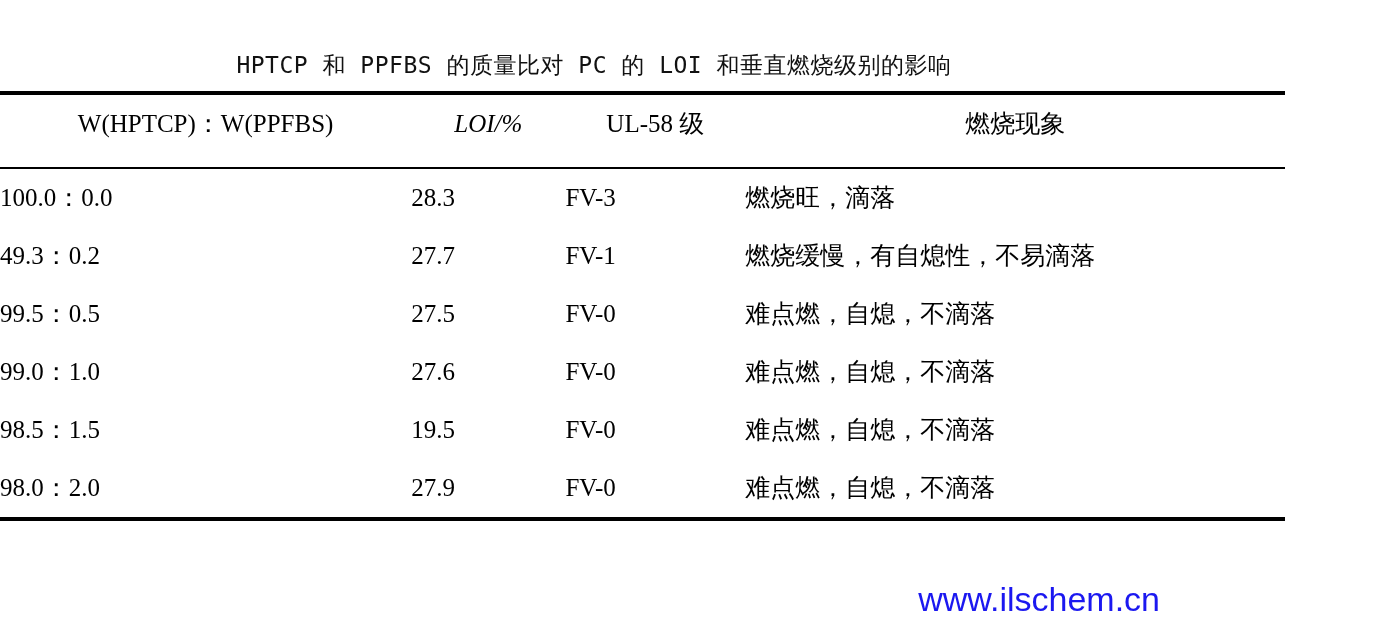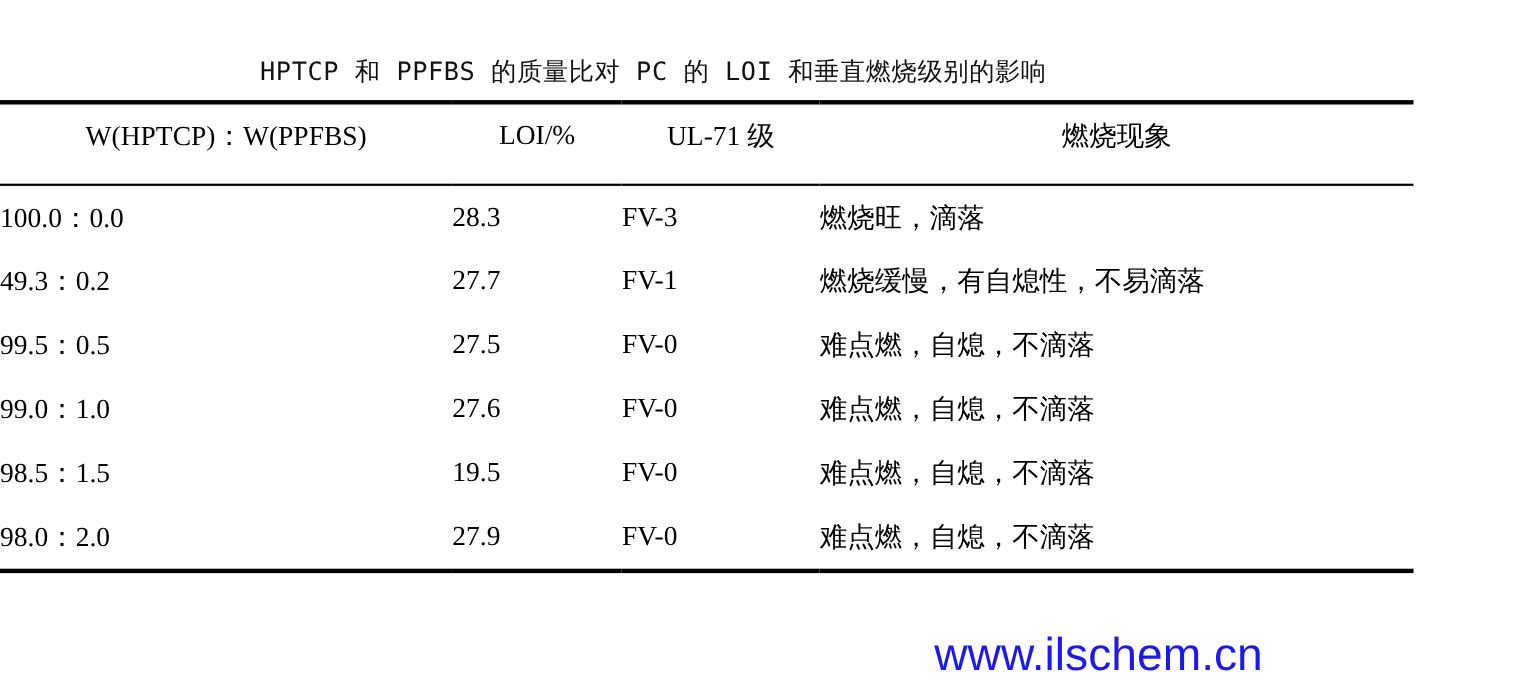--- a/index.html
+++ b/index.html
@@ -55,50 +55,50 @@
   .rule-bottom {
     border-bottom: 4px solid #000;
   }
   table.data-table tbody td {
     padding: 12px 0 13px 0;
     text-align: left;
     font-size: 25px;
     white-space: nowrap;
   }
   .col-ratio { width: 32%; }
-  .col-loi   { width: 12%; }
+  .col-loi   { width: 12%; font-style: italic; }
   .col-ul    { width: 14%; }
   .col-phen  { width: 42%; }
   .cjk {
     font-family: "DejaVu Sans", sans-serif;
   }
   .watermark {
     position: absolute;
-    right: 40px;
+    right: 28px;
     bottom: 8px;
     color: #1b18f0;
     font-family: "Liberation Sans", sans-serif;
-    font-size: 42px;
+    font-size: 34px;
     letter-spacing: 0px;
   }
 </style>
 </head>
 <body>
 
 <div class="page">
 
   <div class="table-title">HPTCP 和 PPFBS 的质量比对 PC 的 LOI 和垂直燃烧级别的影响</div>
 
   <div class="table-wrap">
     <table class="data-table">
       <thead>
         <tr class="rule-top rule-mid">
           <th class="col-ratio">W(HPTCP)：W(PPFBS)</th>
           <th class="col-loi">LOI/%</th>
-          <th class="col-ul">UL-71 级</th>
+          <th class="col-ul">UL-58 级</th>
           <th class="col-phen cjk">燃烧现象</th>
         </tr>
       </thead>
       <tbody>
         <tr>
           <td>100.0：0.0</td>
           <td>28.3</td>
           <td>FV-3</td>
           <td class="cjk">燃烧旺，滴落</td>
         </tr>

